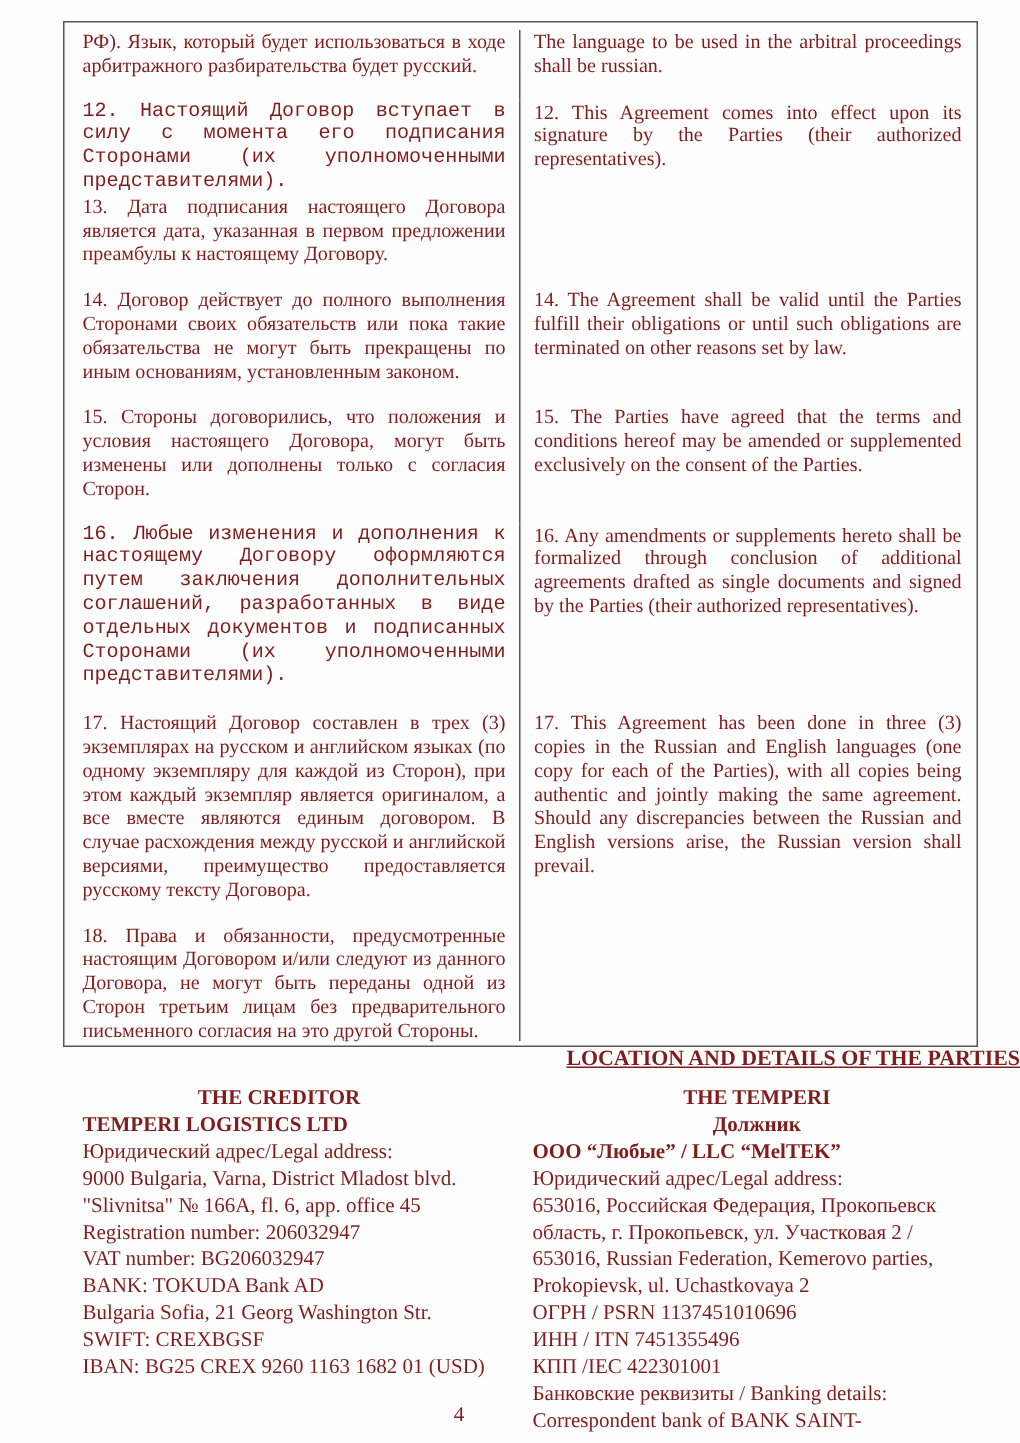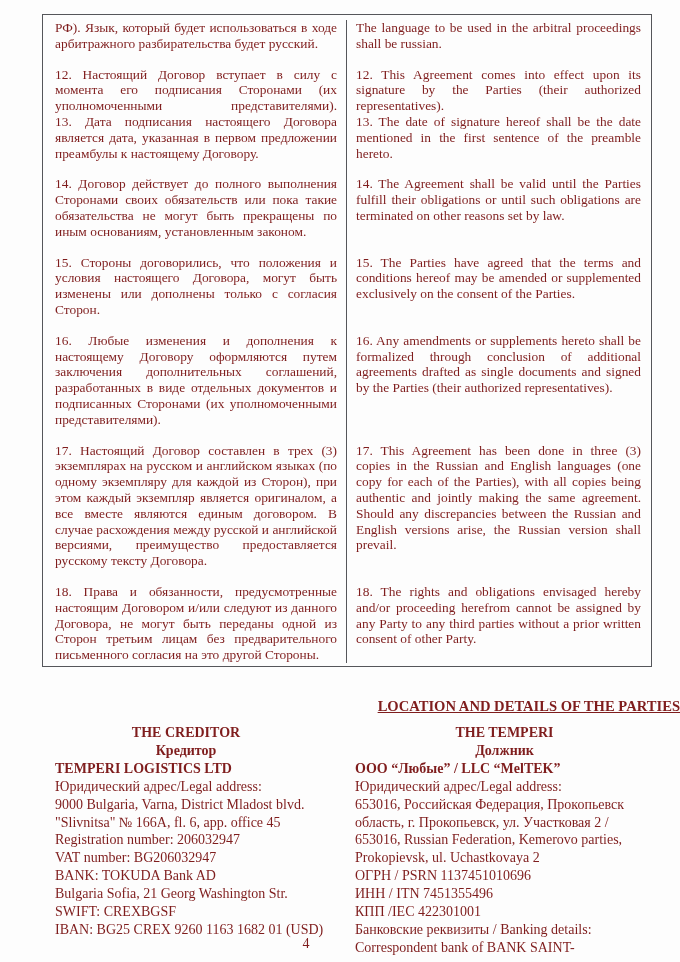--- a/index.html
+++ b/index.html
@@ -21,21 +21,21 @@
   .c-row{display:flex;align-items:stretch;}
   .c-cell{
     width:50%;box-sizing:border-box;
     font-size:13.4px;line-height:15.8px;
     text-align:justify;
   }
   .c-cell.ru{padding:0 9px 0 12px;border-right:1px solid #55565a;}
   .c-cell.en{padding:0 10px 0 9px;}
   .c-row:not(:last-child) .c-cell{padding-bottom:15px;}
   .c-cell p{margin:0;}
-  .c-cell p.jlast{text-align-last:justify;}
+  .c-cell p.jlast{text-align-last:justify;font-family:Liberation Mono, monospace;}
   
   .loc-heading{
     position:absolute;left:0;top:698px;width:680px;
     text-align:right;font-weight:bold;font-size:14.6px;
   }
   .loc-heading span{text-decoration:underline;}
   
   .parties{
     position:absolute;left:42px;top:724px;width:614px;
     display:flex;
@@ -69,21 +69,20 @@
       </div>
     </div>
 
     <div class="c-row">
       <div class="c-cell ru">
         <p class="jlast">12. Настоящий Договор вступает в силу с момента его подписания Сторонами (их уполномоченными представителями).</p>
         <p>13. Дата подписания настоящего Договора является дата, указанная в первом предложении преамбулы к настоящему Договору.</p>
       </div>
       <div class="c-cell en">
         <p>12. This Agreement comes into effect upon its signature by the Parties (their authorized representatives).</p>
-        <p>13. The date of signature hereof shall be the date mentioned in the first sentence of the preamble hereto.</p>
       </div>
     </div>
 
     <div class="c-row">
       <div class="c-cell ru">
         <p>14. Договор действует до полного выполнения Сторонами своих обязательств или пока такие обязательства не могут быть прекращены по иным основаниям, установленным законом.</p>
       </div>
       <div class="c-cell en">
         <p>14. The Agreement shall be valid until the Parties fulfill their obligations or until such obligations are terminated on other reasons set by law.</p>
       </div>
@@ -113,36 +112,32 @@
       </div>
       <div class="c-cell en">
         <p>17. This Agreement has been done in three (3) copies in the Russian and English languages (one copy for each of the Parties), with all copies being authentic and jointly making the same agreement. Should any discrepancies between the Russian and English versions arise, the Russian version shall prevail.</p>
       </div>
     </div>
 
     <div class="c-row">
       <div class="c-cell ru">
         <p>18. Права и обязанности, предусмотренные настоящим Договором и/или следуют из данного Договора, не могут быть переданы одной из Сторон третьим лицам без предварительного письменного согласия на это другой Стороны.</p>
       </div>
-      <div class="c-cell en">
-        <p>18. The rights and obligations envisaged hereby and/or proceeding herefrom cannot be assigned by any Party to any third parties without a prior written consent of other Party.</p>
-      </div>
     </div>
 
   </div>
 
   <div class="loc-heading">
     <span>LOCATION AND DETAILS OF THE PARTIES</span>
   </div>
 
   <div class="parties">
 
     <div class="party creditor">
       <div class="party-title">THE CREDITOR</div>
-      <div class="party-title-ru">Кредитор</div>
       <div class="party-name">TEMPERI LOGISTICS LTD</div>
       <div class="party-line">Юридический адрес/Legal address:</div>
       <div class="party-line">9000 Bulgaria, Varna, District Mladost blvd.</div>
       <div class="party-line">"Slivnitsa" № 166A, fl. 6, app. office 45</div>
       <div class="party-line">Registration number: 206032947</div>
       <div class="party-line">VAT number: BG206032947</div>
       <div class="party-line">BANK: TOKUDA Bank AD</div>
       <div class="party-line">Bulgaria Sofia, 21 Georg Washington Str.</div>
       <div class="party-line">SWIFT: CREXBGSF</div>
       <div class="party-line">IBAN: BG25 CREX 9260 1163 1682 01 (USD)</div>

